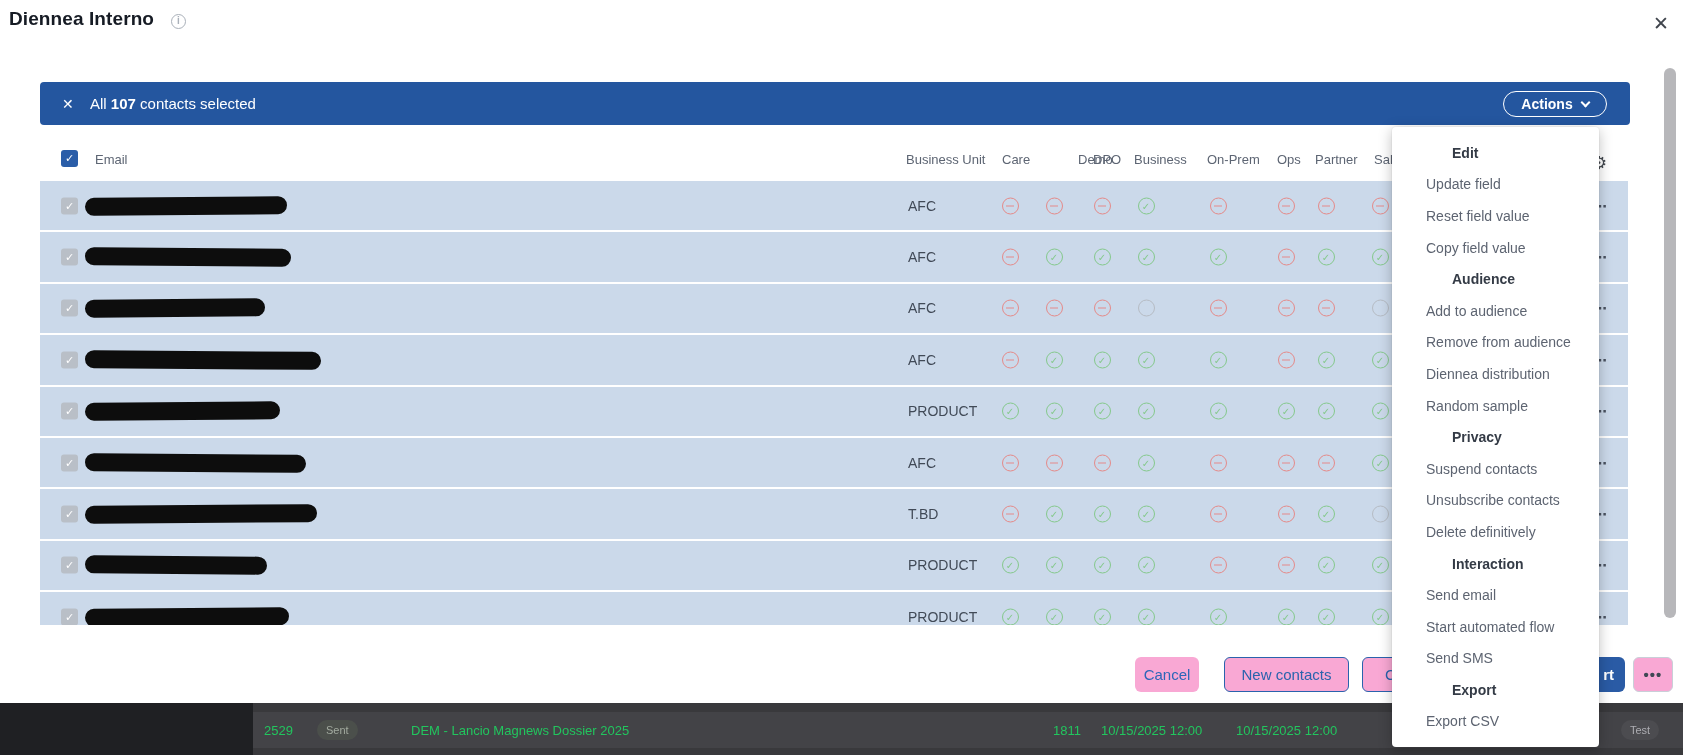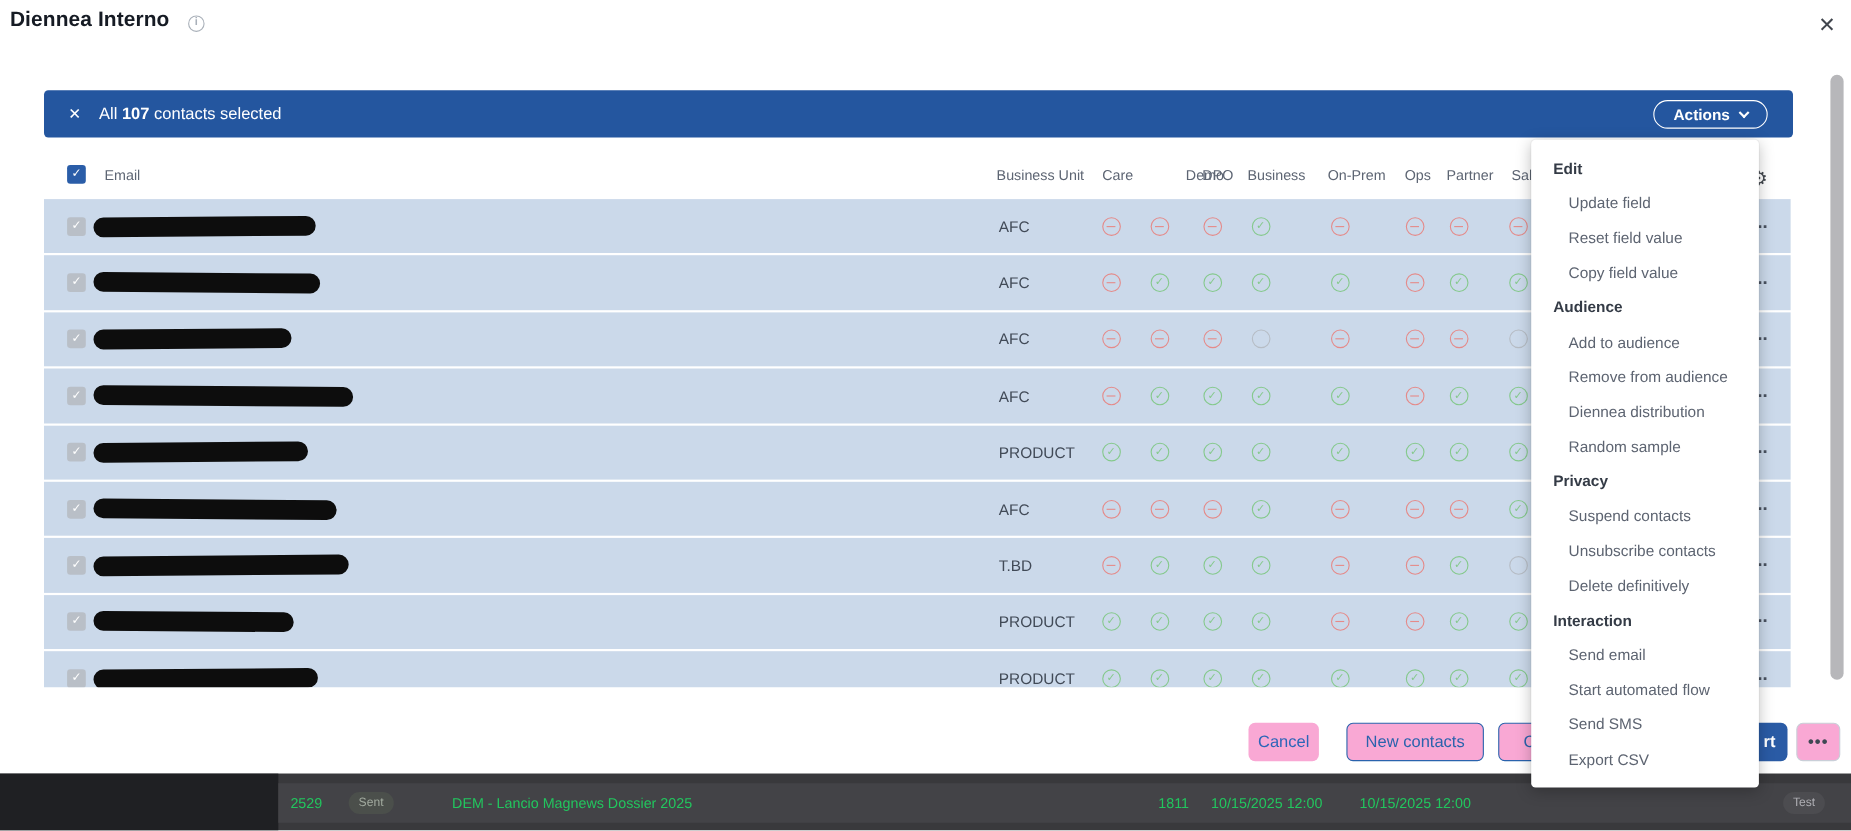--- a/index.html
+++ b/index.html
@@ -64,21 +64,21 @@
   .newcontact{left:1224px;width:125px;border:1.5px solid #2a63ad;color:#2a63ad;}
   .cutbtn{left:1362px;width:150px;border:1.5px solid #2a63ad;color:#2a63ad;justify-content:flex-start !important;padding-left:22px;}
   .primary{left:1470px;width:155px;background:var(--blue) !important;color:#fff;font-weight:700;
            justify-content:flex-end !important;padding-right:11px;}
   .morebtn{left:1633px;width:40px;border:1.5px solid #c9cfd8;color:#3f4854;font-size:13px;font-weight:700;letter-spacing:1px;}
 
   
   .menu{left:1392px;top:127px;width:207px;background:#fff;border-radius:4px;z-index:10;
         padding:10px 0;box-shadow:0 3px 14px rgba(0,0,0,.25),0 0 0 1px rgba(0,0,0,.03);}
   .m-head{height:31.6px;display:flex;align-items:center;padding-left:20px;
-          font-size:14px;font-weight:700;color:#343b46;}
+          font-size:14px;font-weight:700;color:#343b46;margin-left:40px;}
   .m-item{height:31.6px;display:flex;align-items:center;padding-left:34px;
           font-size:14px;color:#5d6471;cursor:pointer;white-space:nowrap;}
 
   
   .dim{left:0;top:703px;width:1683px;height:52px;background:#39393c;z-index:2;}
   .dim-side{left:0;top:703px;width:253px;height:52px;background:#1f2023;z-index:2;}
   .bgrow{left:253px;top:712px;width:1430px;height:36px;background:#434347;z-index:2;}
   .bgrow > *{position:absolute;top:50%;transform:translateY(-50%);white-space:nowrap;}
   .bg-tx{font-size:13px;color:#22c55e;}
   .pill{height:20px;border-radius:10px;font-size:11px;display:flex;align-items:center;
@@ -284,16 +284,17 @@
     <div class="m-item">Diennea distribution</div>
     <div class="m-item">Random sample</div>
     <div class="m-head">Privacy</div>
     <div class="m-item">Suspend contacts</div>
     <div class="m-item">Unsubscribe contacts</div>
     <div class="m-item">Delete definitively</div>
     <div class="m-head">Interaction</div>
     <div class="m-item">Send email</div>
     <div class="m-item">Start automated flow</div>
     <div class="m-item">Send SMS</div>
+    <div class="m-head">Export</div>
     <div class="m-item">Export CSV</div>
   </div>
 
 <div class="abs sb-thumb"></div>
 
 </body></html>

